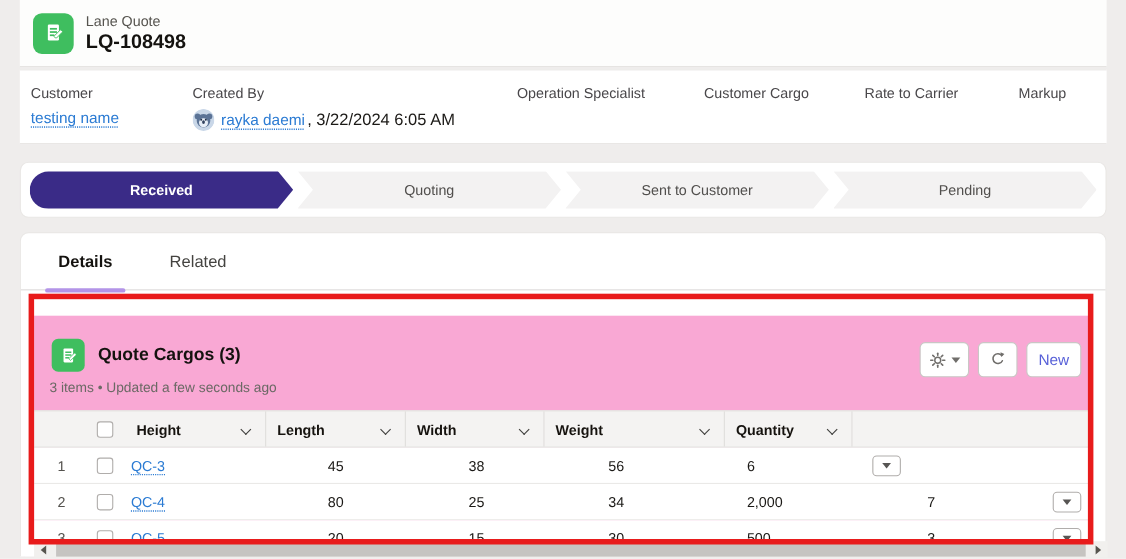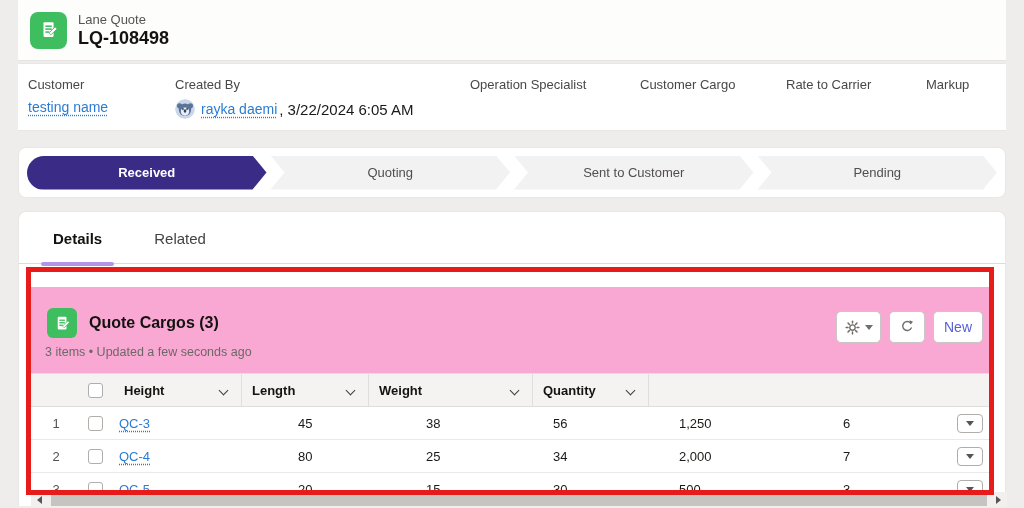--- a/index.html
+++ b/index.html
@@ -218,20 +218,24 @@
               <span class="checkbox"></span>
             </div>
           <div class="cell c-h hcell bordered">
               <span>Height</span>
               <span class="chev"></span>
             </div>
           <div class="cell c-l hcell bordered">
               <span>Length</span>
               <span class="chev"></span>
             </div>
+          <div class="cell c-w hcell bordered">
+              <span>Width</span>
+              <span class="chev"></span>
+            </div>
           <div class="cell c-wt hcell bordered">
               <span>Weight</span>
               <span class="chev"></span>
             </div>
           <div class="cell c-q hcell bordered">
               <span>Quantity</span>
               <span class="chev"></span>
             </div>
           <div class="cell c-a"></div>
         </div>
@@ -240,21 +244,20 @@
           <div class="cell c-num">1</div>
           <div class="cell c-chk">
               <span class="checkbox"></span>
             </div>
           <div class="cell c-id">
               <span class="lnk">QC-3</span>
             </div>
           <div class="cell c-h">45</div>
           <div class="cell c-l">38</div>
           <div class="cell c-w">56</div>
-          <div class="cell c-wt">1,250</div>
           <div class="cell c-q">6</div>
           <div class="cell c-a">
               <span class="row-action">
                 <span class="caret"></span>
               </span>
             </div>
         </div>
 
         <div class="t-row">
           <div class="cell c-num">2</div>

